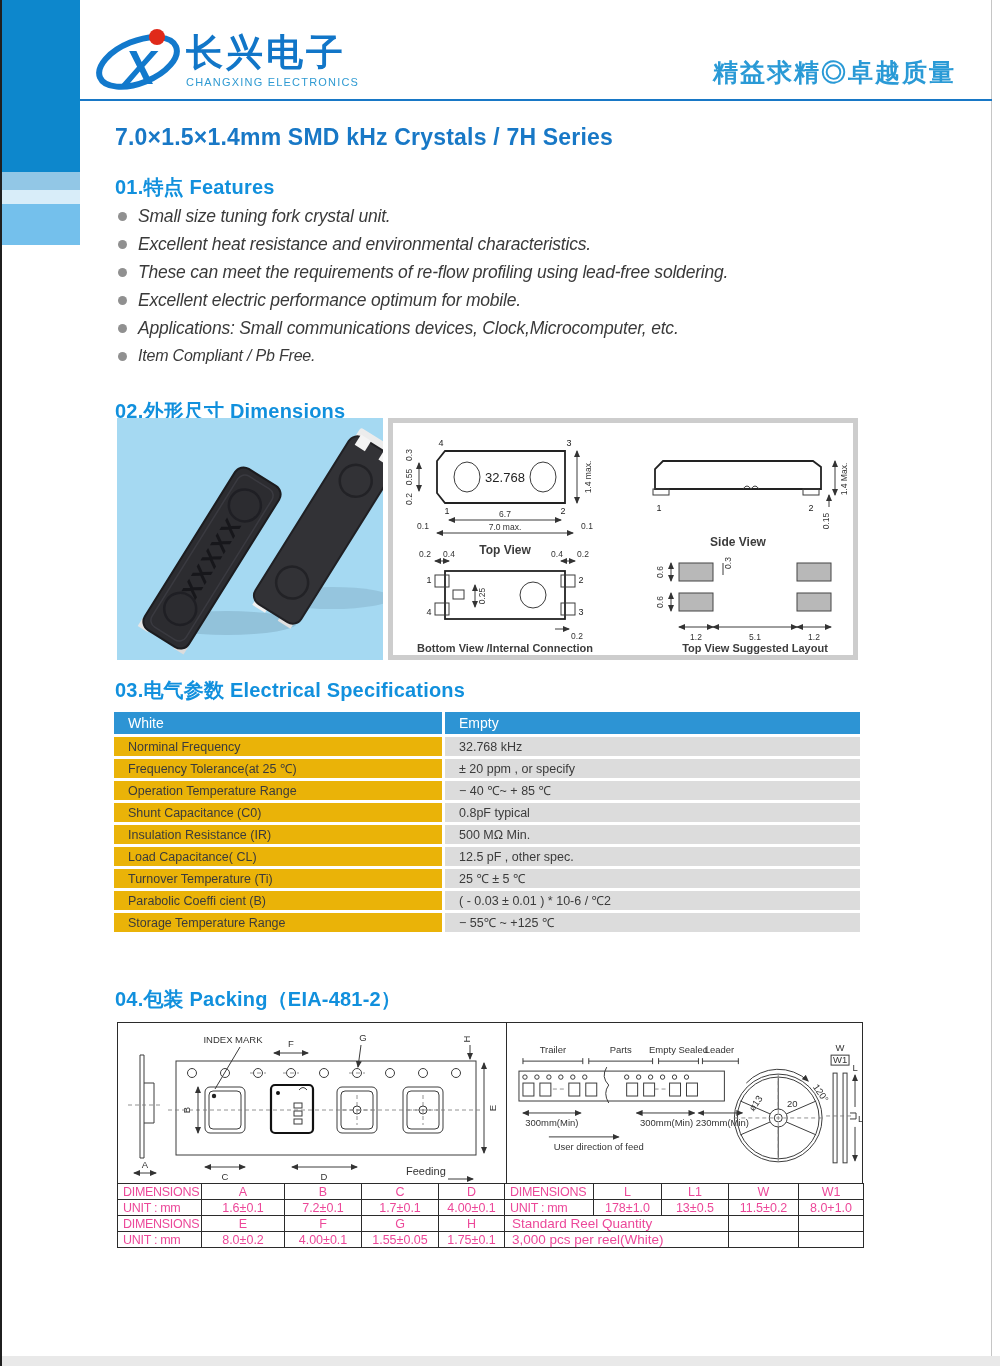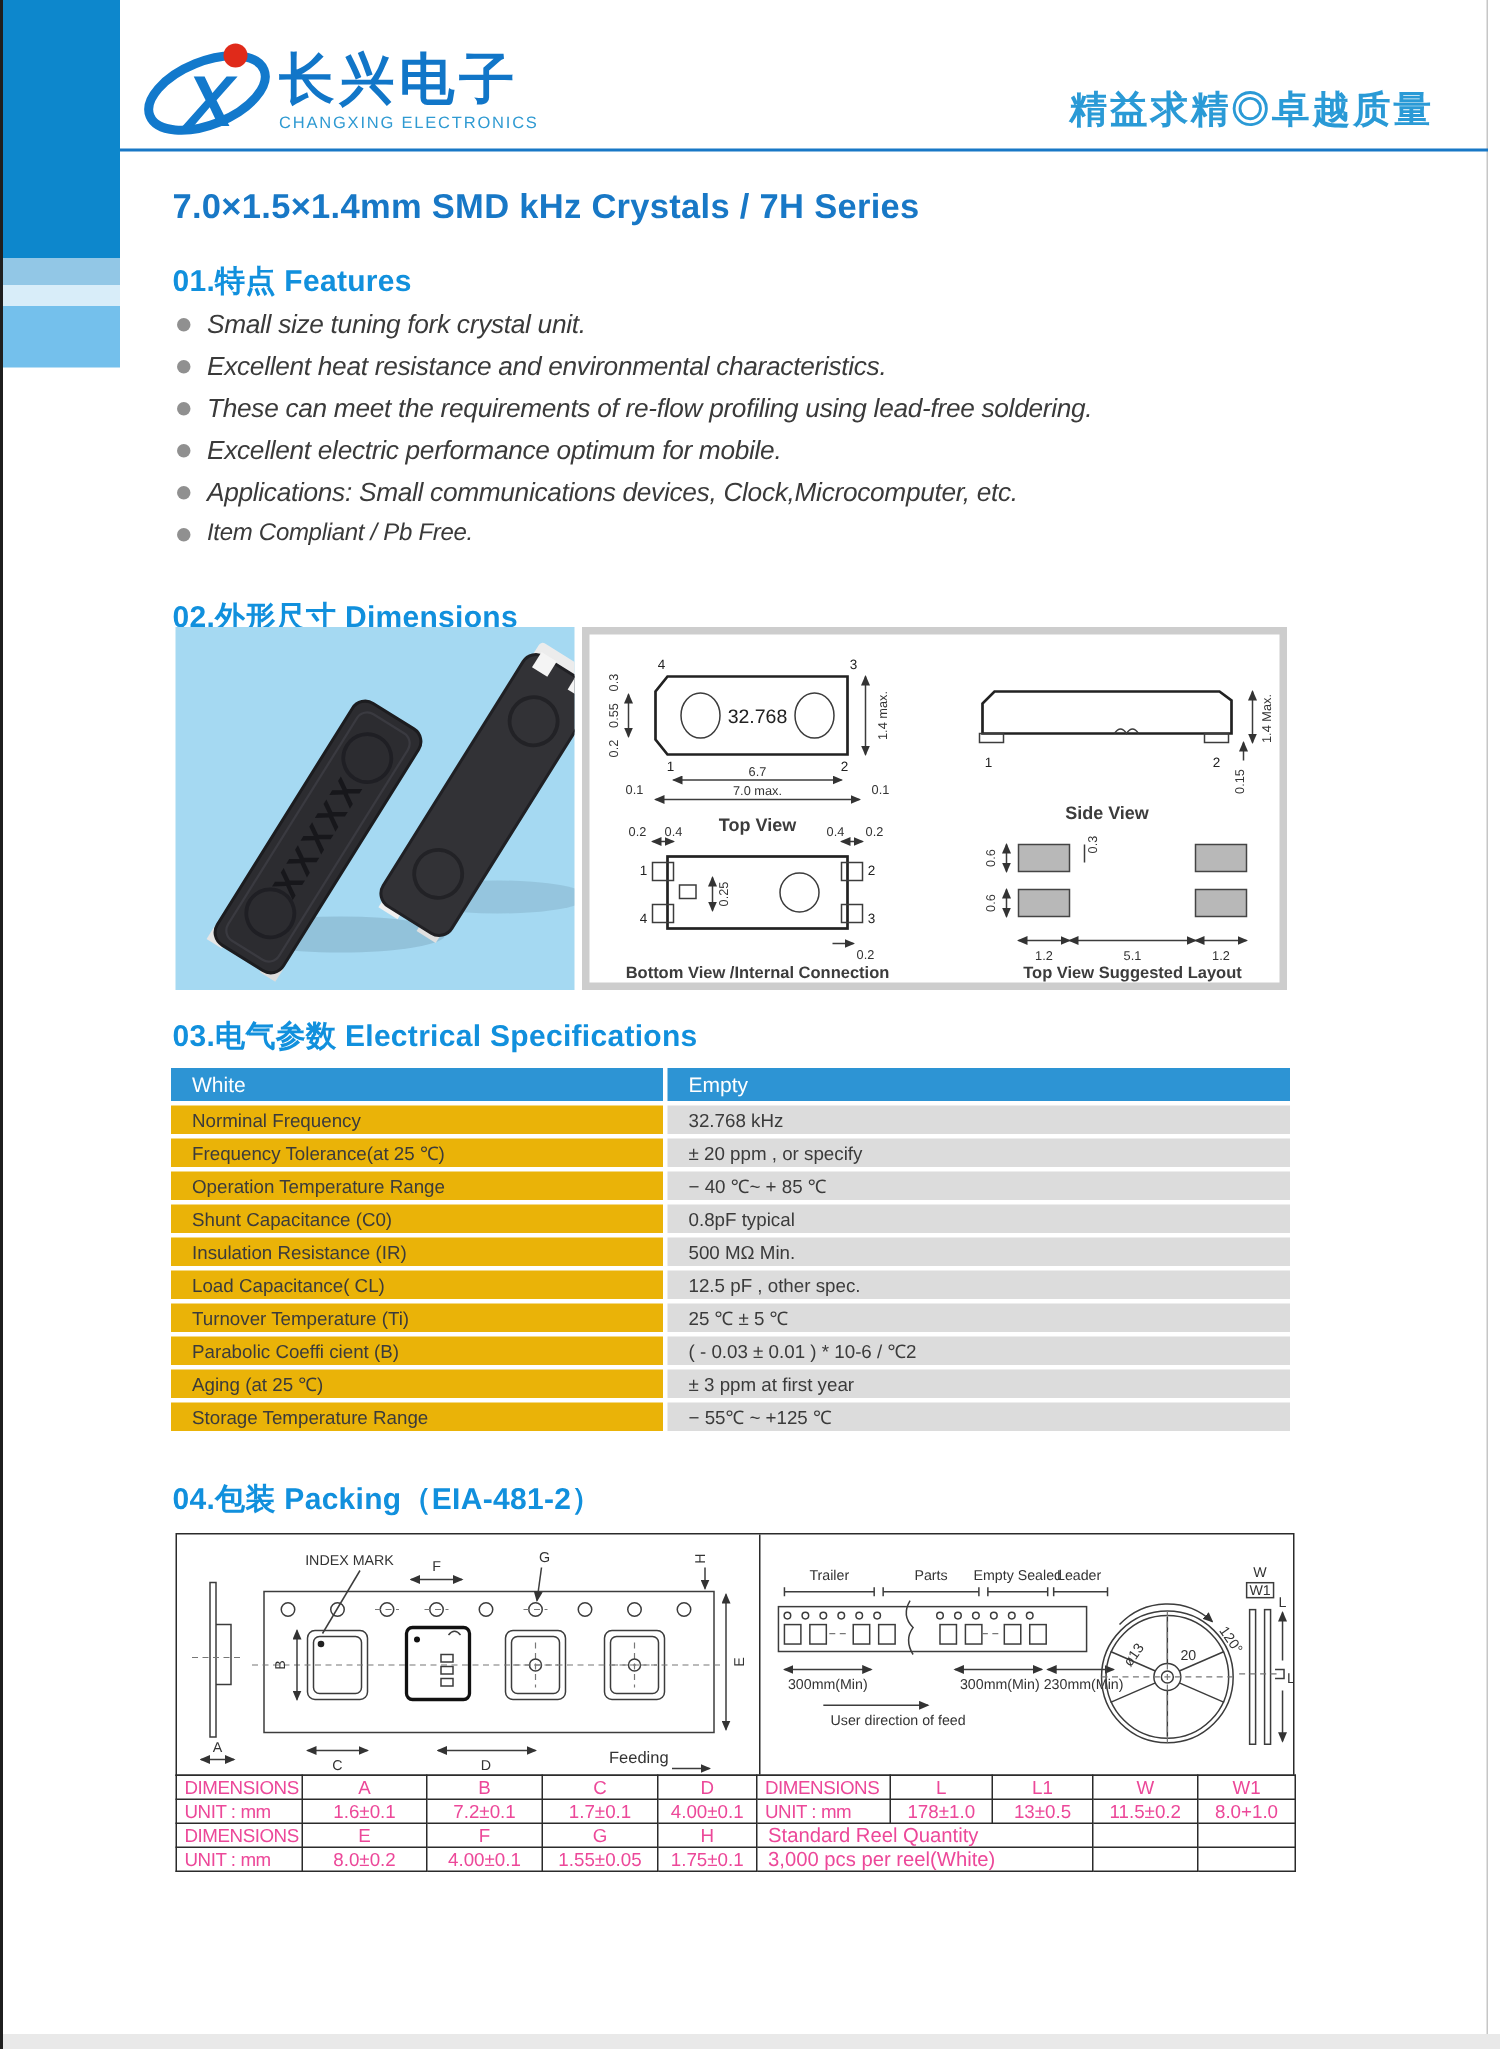--- a/index.html
+++ b/index.html
@@ -291,24 +291,20 @@
         <div class="c1">Load Capacitance( CL)</div>
         <div class="c2">12.5 pF , other spec.</div>
       </div>
     <div class="spec-row">
         <div class="c1">Turnover Temperature (Ti)</div>
         <div class="c2">25 ℃ ± 5 ℃</div>
       </div>
     <div class="spec-row">
         <div class="c1">Parabolic Coeffi cient (B)</div>
         <div class="c2">( - 0.03 ± 0.01 ) * 10-6 / ℃2</div>
-      </div>
-    <div class="spec-row">
-        <div class="c1">Aging (at 25 ℃)</div>
-        <div class="c2">± 3 ppm at first year</div>
       </div>
     <div class="spec-row">
         <div class="c1">Storage Temperature Range</div>
         <div class="c2">− 55℃ ~ +125 ℃</div>
       </div>
   </div>
 
   <h2 class="sec-h pack-h">04.包装 Packing（EIA-481-2）</h2>
 
   <div class="pack-fig">

